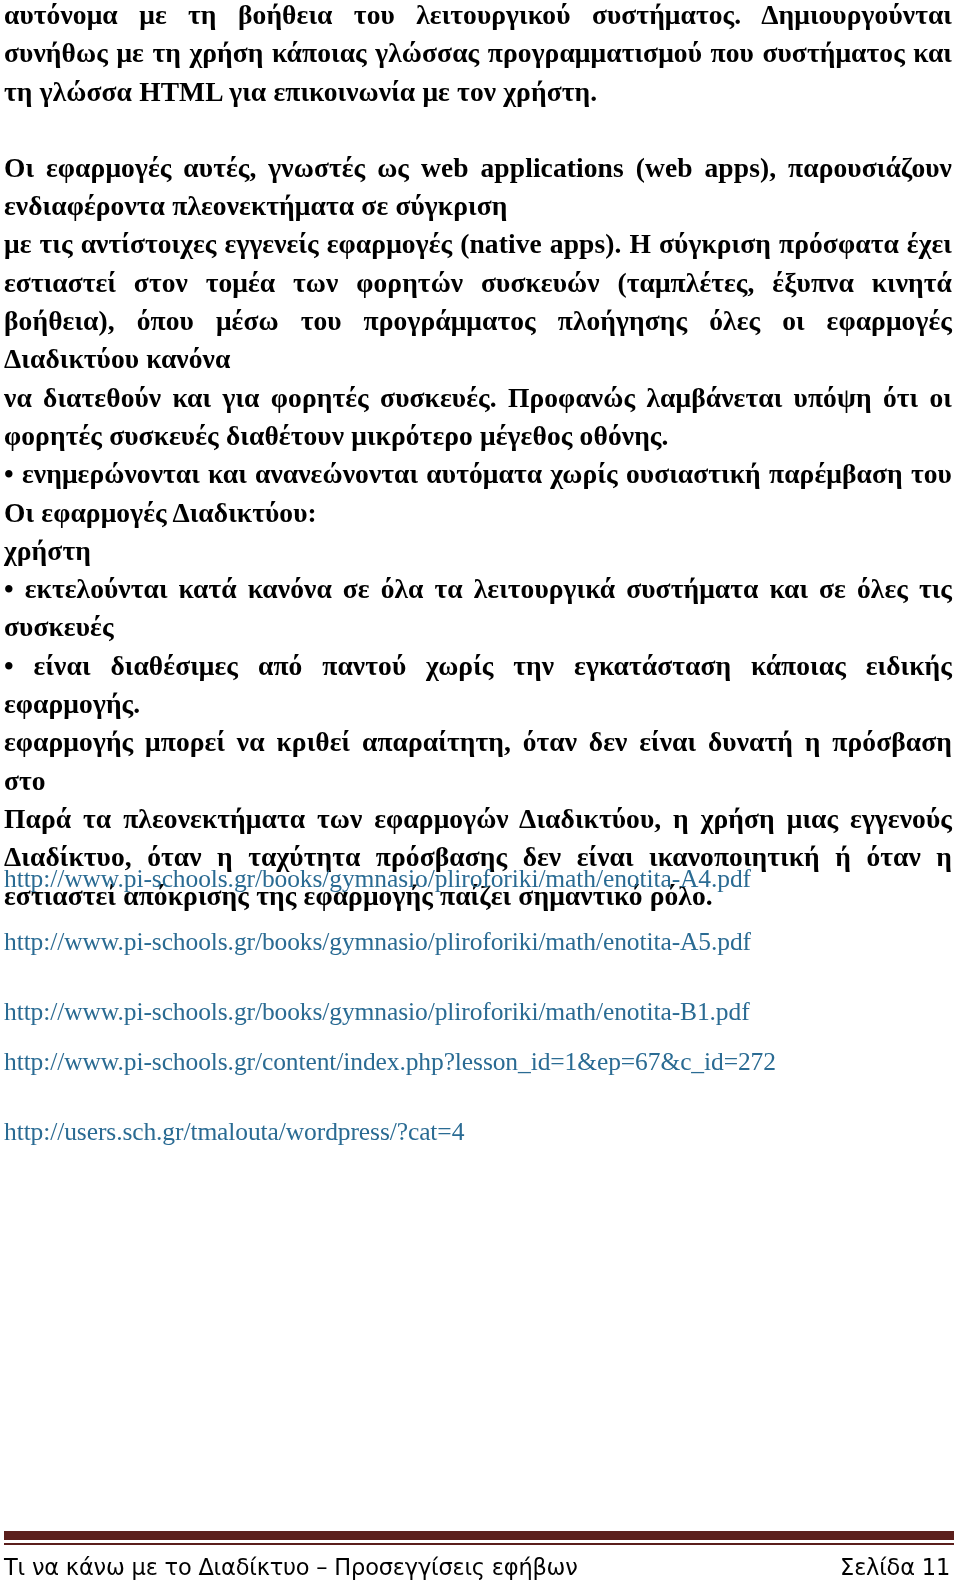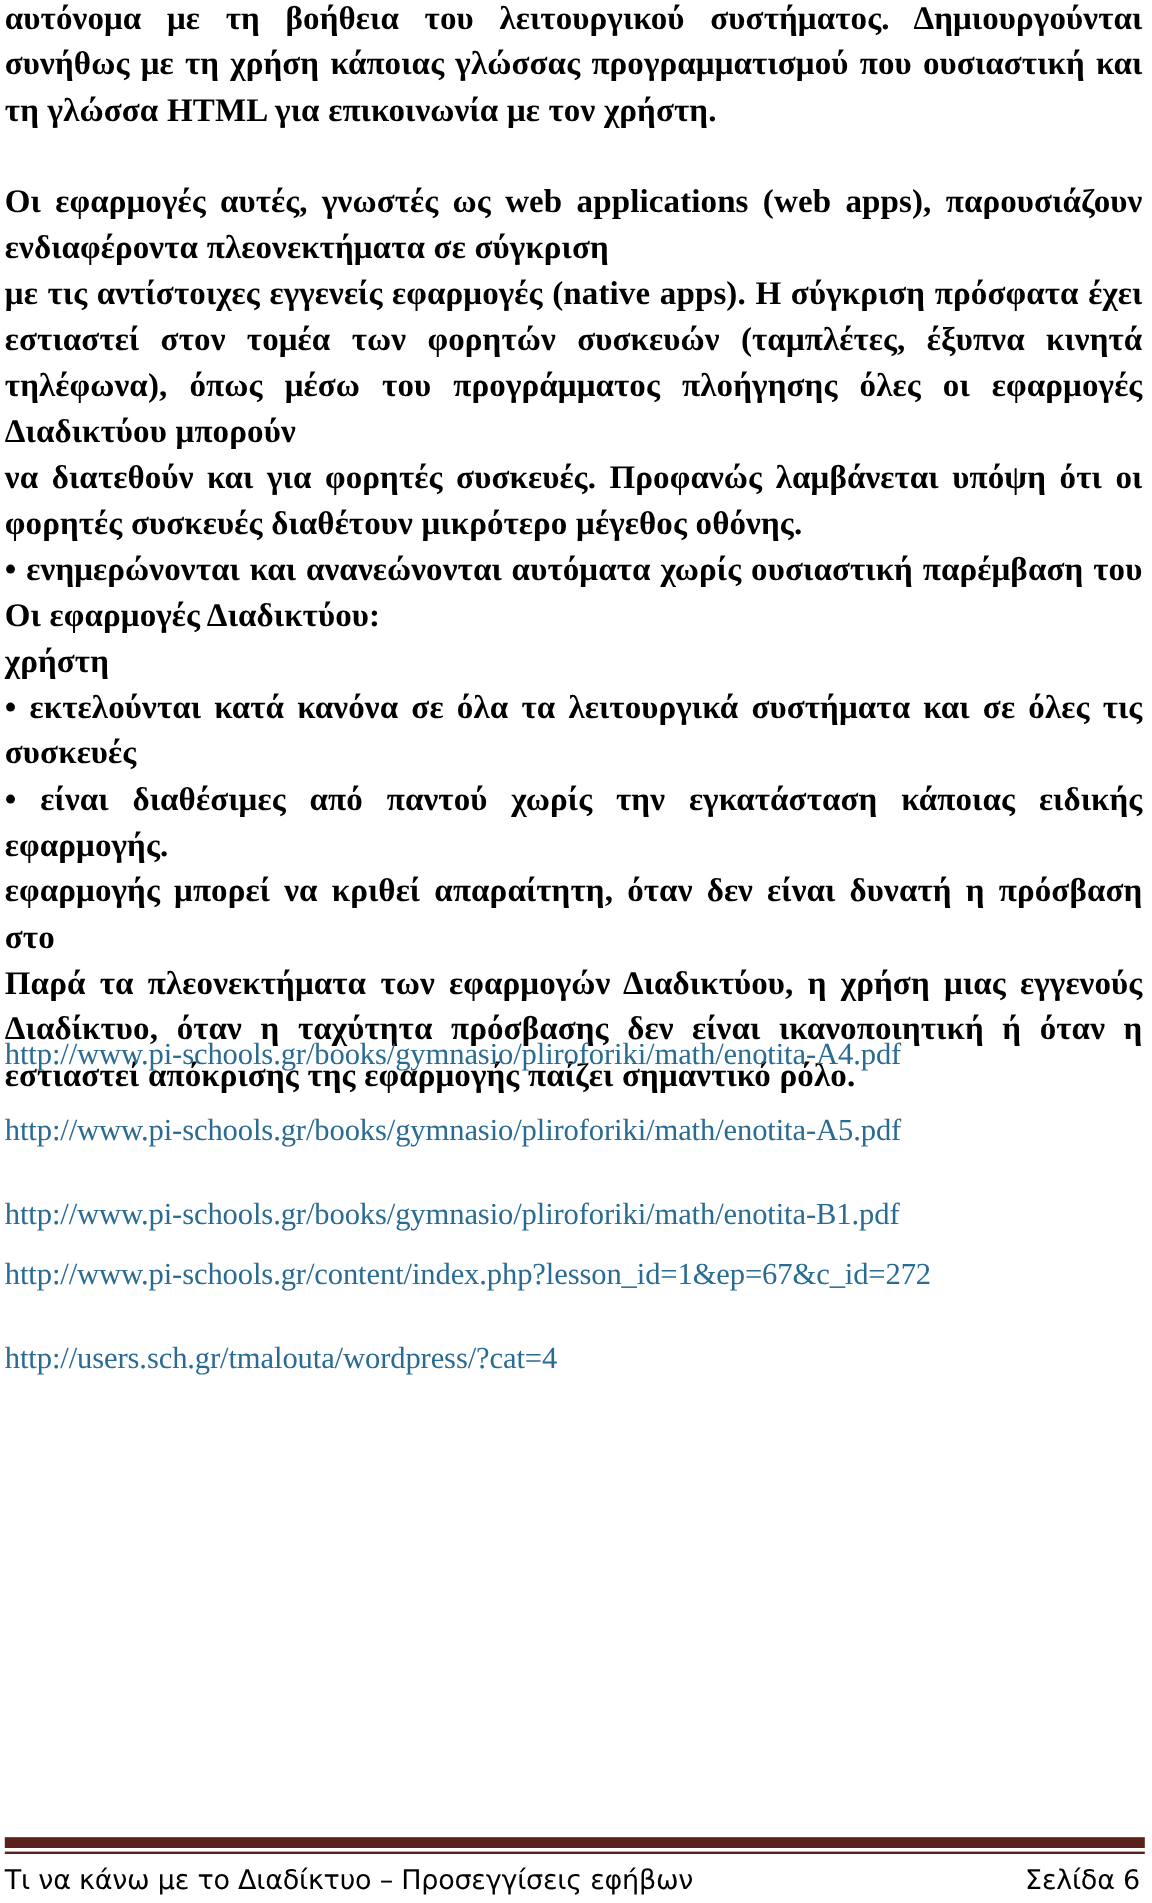--- a/index.html
+++ b/index.html
@@ -119,31 +119,31 @@
 </style>
 </head>
 <body>
 
 <div class="page">
 
   <div class="body-block">
 
     <p class="para">
       <span class="ln">αυτόνομα με τη βοήθεια του λειτουργικού συστήματος. Δημιουργούνται</span>
-      <span class="ln">συνήθως με τη χρήση κάποιας γλώσσας προγραμματισμού που ουσιαστική και</span>
+      <span class="ln">συνήθως με τη χρήση κάποιας γλώσσας προγραμματισμού που συστήματος και</span>
       <span class="ln final">τη γλώσσα HTML για επικοινωνία με τον χρήστη.</span>
     </p>
 
     <p class="para spaced-before">
       <span class="ln">Οι εφαρμογές αυτές, γνωστές ως web applications (web apps), παρουσιάζουν</span>
       <span class="ln final">ενδιαφέροντα πλεονεκτήματα σε σύγκριση</span>
       <span class="ln">με τις αντίστοιχες εγγενείς εφαρμογές (native apps). Η σύγκριση πρόσφατα έχει</span>
       <span class="ln">εστιαστεί στον τομέα των φορητών συσκευών (ταμπλέτες, έξυπνα κινητά</span>
-      <span class="ln">τηλέφωνα), όπως μέσω του προγράμματος πλοήγησης όλες οι εφαρμογές</span>
-      <span class="ln final">Διαδικτύου μπορούν</span>
+      <span class="ln">βοήθεια), όπου μέσω του προγράμματος πλοήγησης όλες οι εφαρμογές</span>
+      <span class="ln final">Διαδικτύου κανόνα</span>
       <span class="ln">να διατεθούν και για φορητές συσκευές. Προφανώς λαμβάνεται υπόψη ότι οι</span>
       <span class="ln final">φορητές συσκευές διαθέτουν μικρότερο μέγεθος οθόνης.</span>
       <span class="ln">• ενημερώνονται και ανανεώνονται αυτόματα χωρίς ουσιαστική παρέμβαση του</span>
       <span class="ln final">Οι εφαρμογές Διαδικτύου:</span>
       <span class="ln final">χρήστη</span>
       <span class="ln">• εκτελούνται κατά κανόνα σε όλα τα λειτουργικά συστήματα και σε όλες τις</span>
       <span class="ln final">συσκευές</span>
       <span class="ln">• είναι διαθέσιμες από παντού χωρίς την εγκατάσταση κάποιας ειδικής</span>
       <span class="ln final">εφαρμογής.</span>
       <span class="ln">εφαρμογής μπορεί να κριθεί απαραίτητη, όταν δεν είναι δυνατή η πρόσβαση στο</span>
@@ -161,17 +161,17 @@
     <span class="link-line link-gap-sm">http://www.pi-schools.gr/content/index.php?lesson_id=1&amp;ep=67&amp;c_id=272</span>
     <span class="link-line link-gap-xl">http://users.sch.gr/tmalouta/wordpress/?cat=4</span>
   </div>
 
   <div class="footer">
     <div class="footer-rule-thick"></div>
     <div class="footer-rule-gap"></div>
     <div class="footer-rule-thin"></div>
     <div class="footer-row">
       <span class="footer-title">Τι να κάνω με το Διαδίκτυο – Προσεγγίσεις εφήβων</span>
-      <span class="footer-page">Σελίδα 6</span>
+      <span class="footer-page">Σελίδα 11</span>
     </div>
   </div>
 
 </div>
 
 </body></html>

